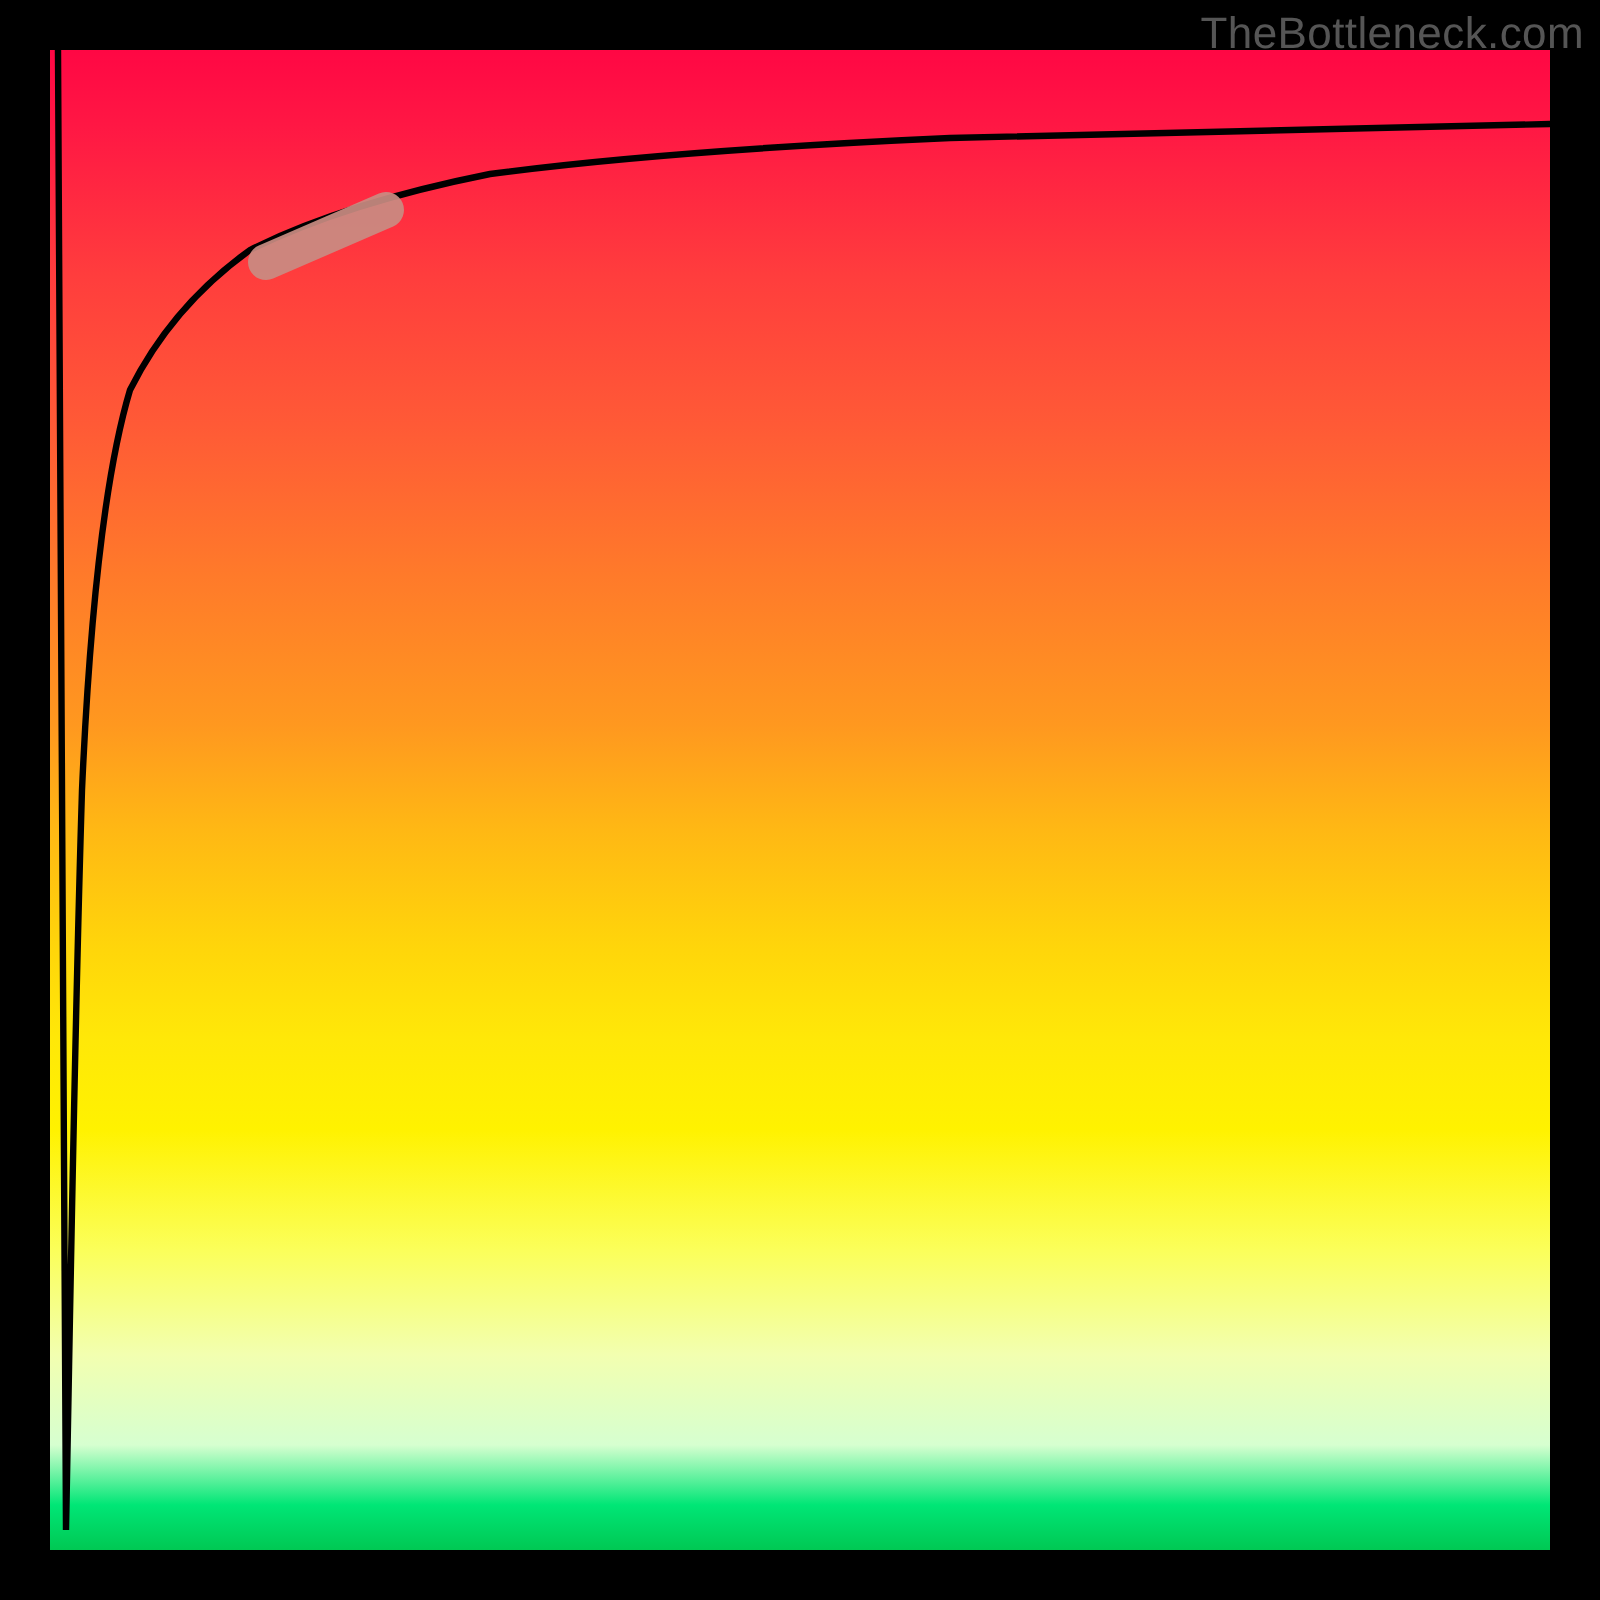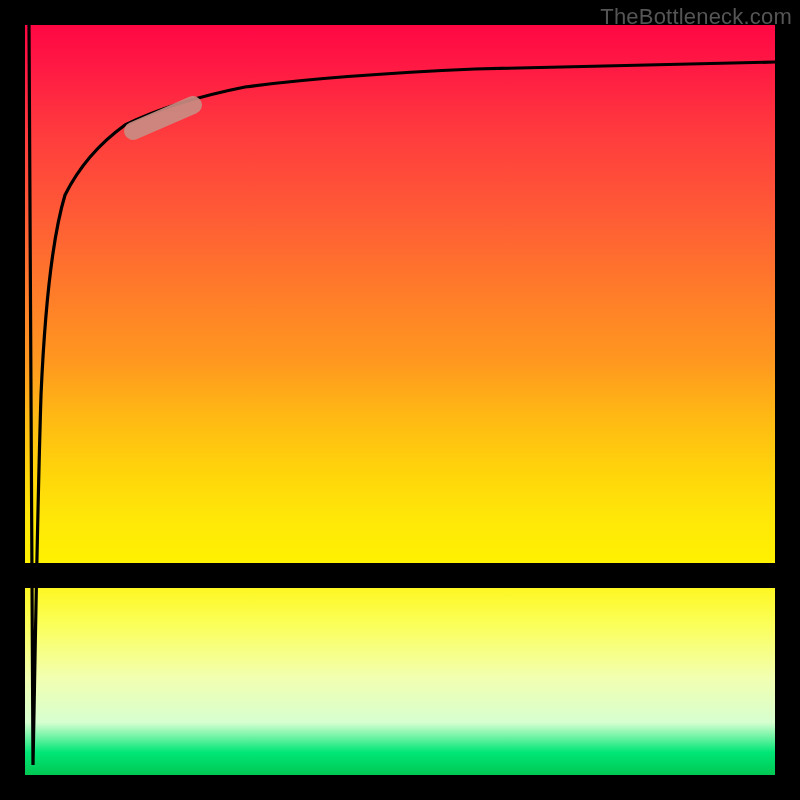--- a/index.html
+++ b/index.html
@@ -7,21 +7,21 @@
     padding: 0;
     width: 800px;
     height: 800px;
     background: #000;
     font-family: Arial, Helvetica, sans-serif;
     overflow: hidden;
   }
   .chart-container {
     position: relative;
     width: 800px;
-    height: 588px;
+    height: 800px;
   }
   .plot-area {
     position: absolute;
     left: 25px;
     top: 25px;
     width: 750px;
     height: 750px;
     background: linear-gradient(to bottom,
       #ff0744 0%,
       #ff1744 5%,

